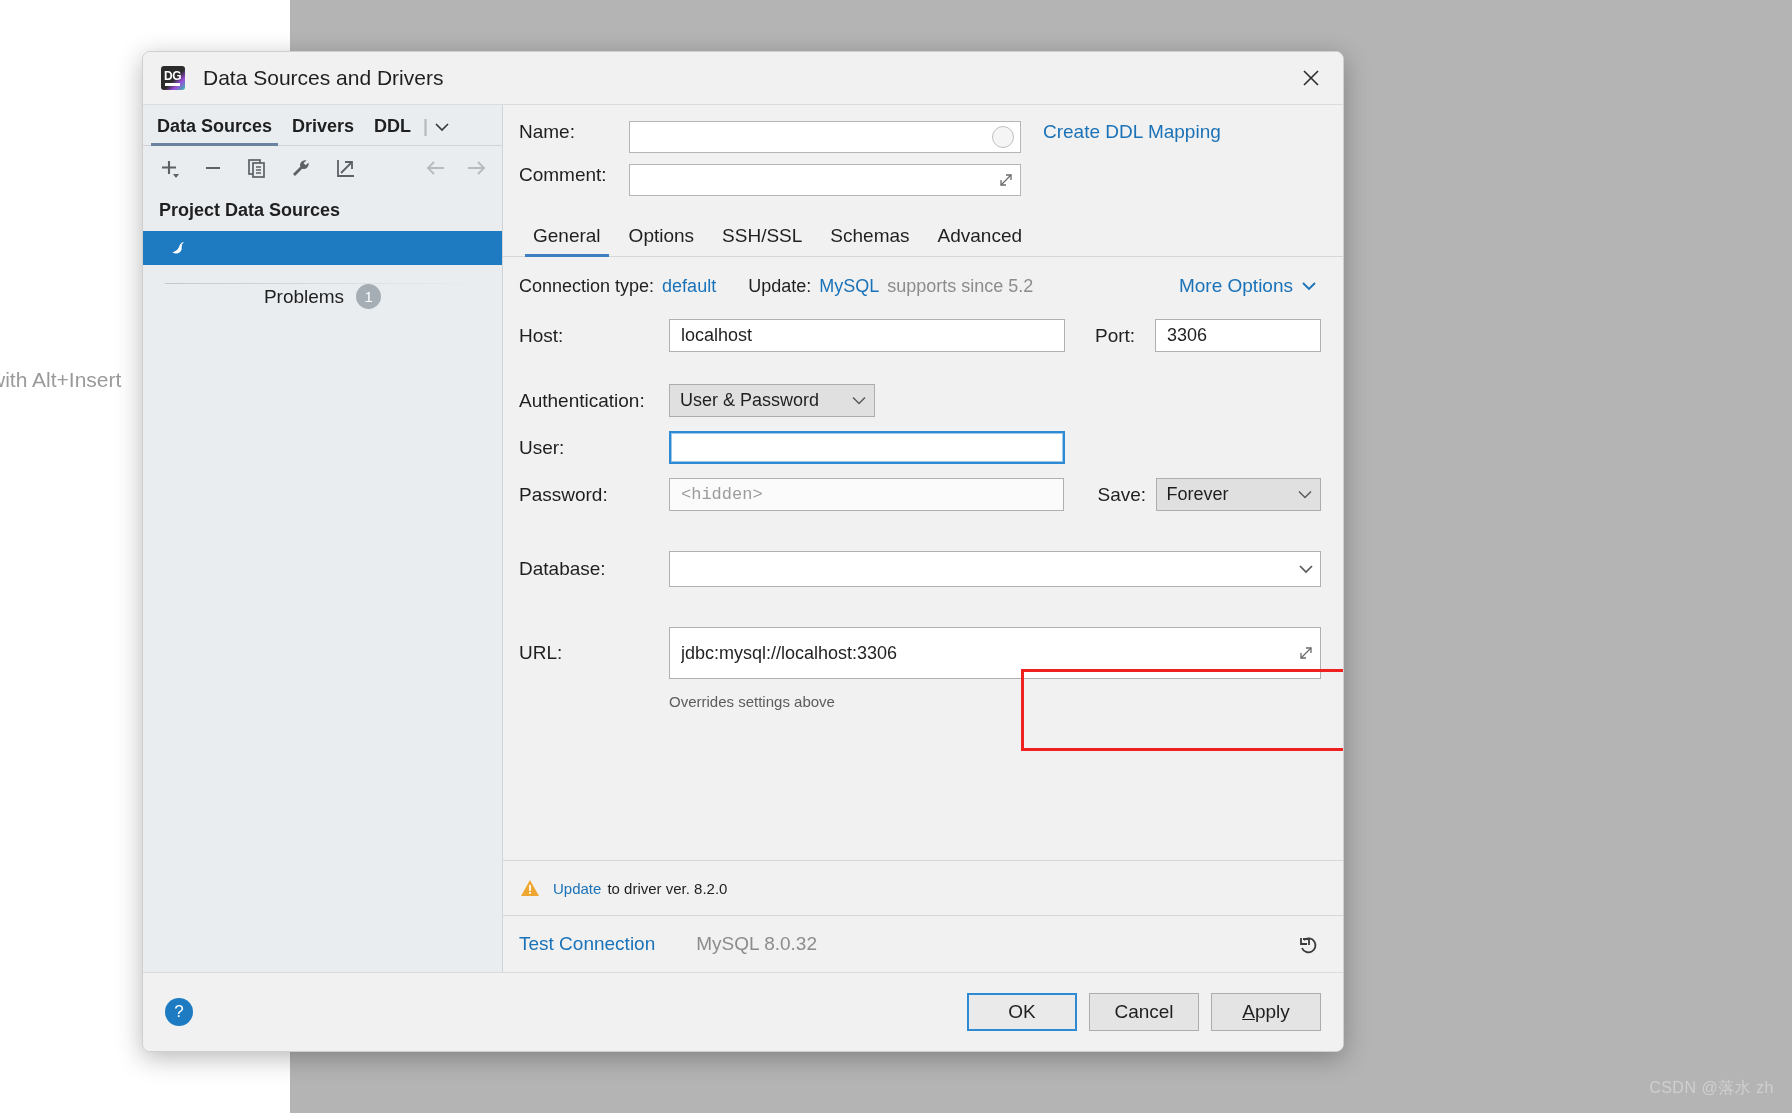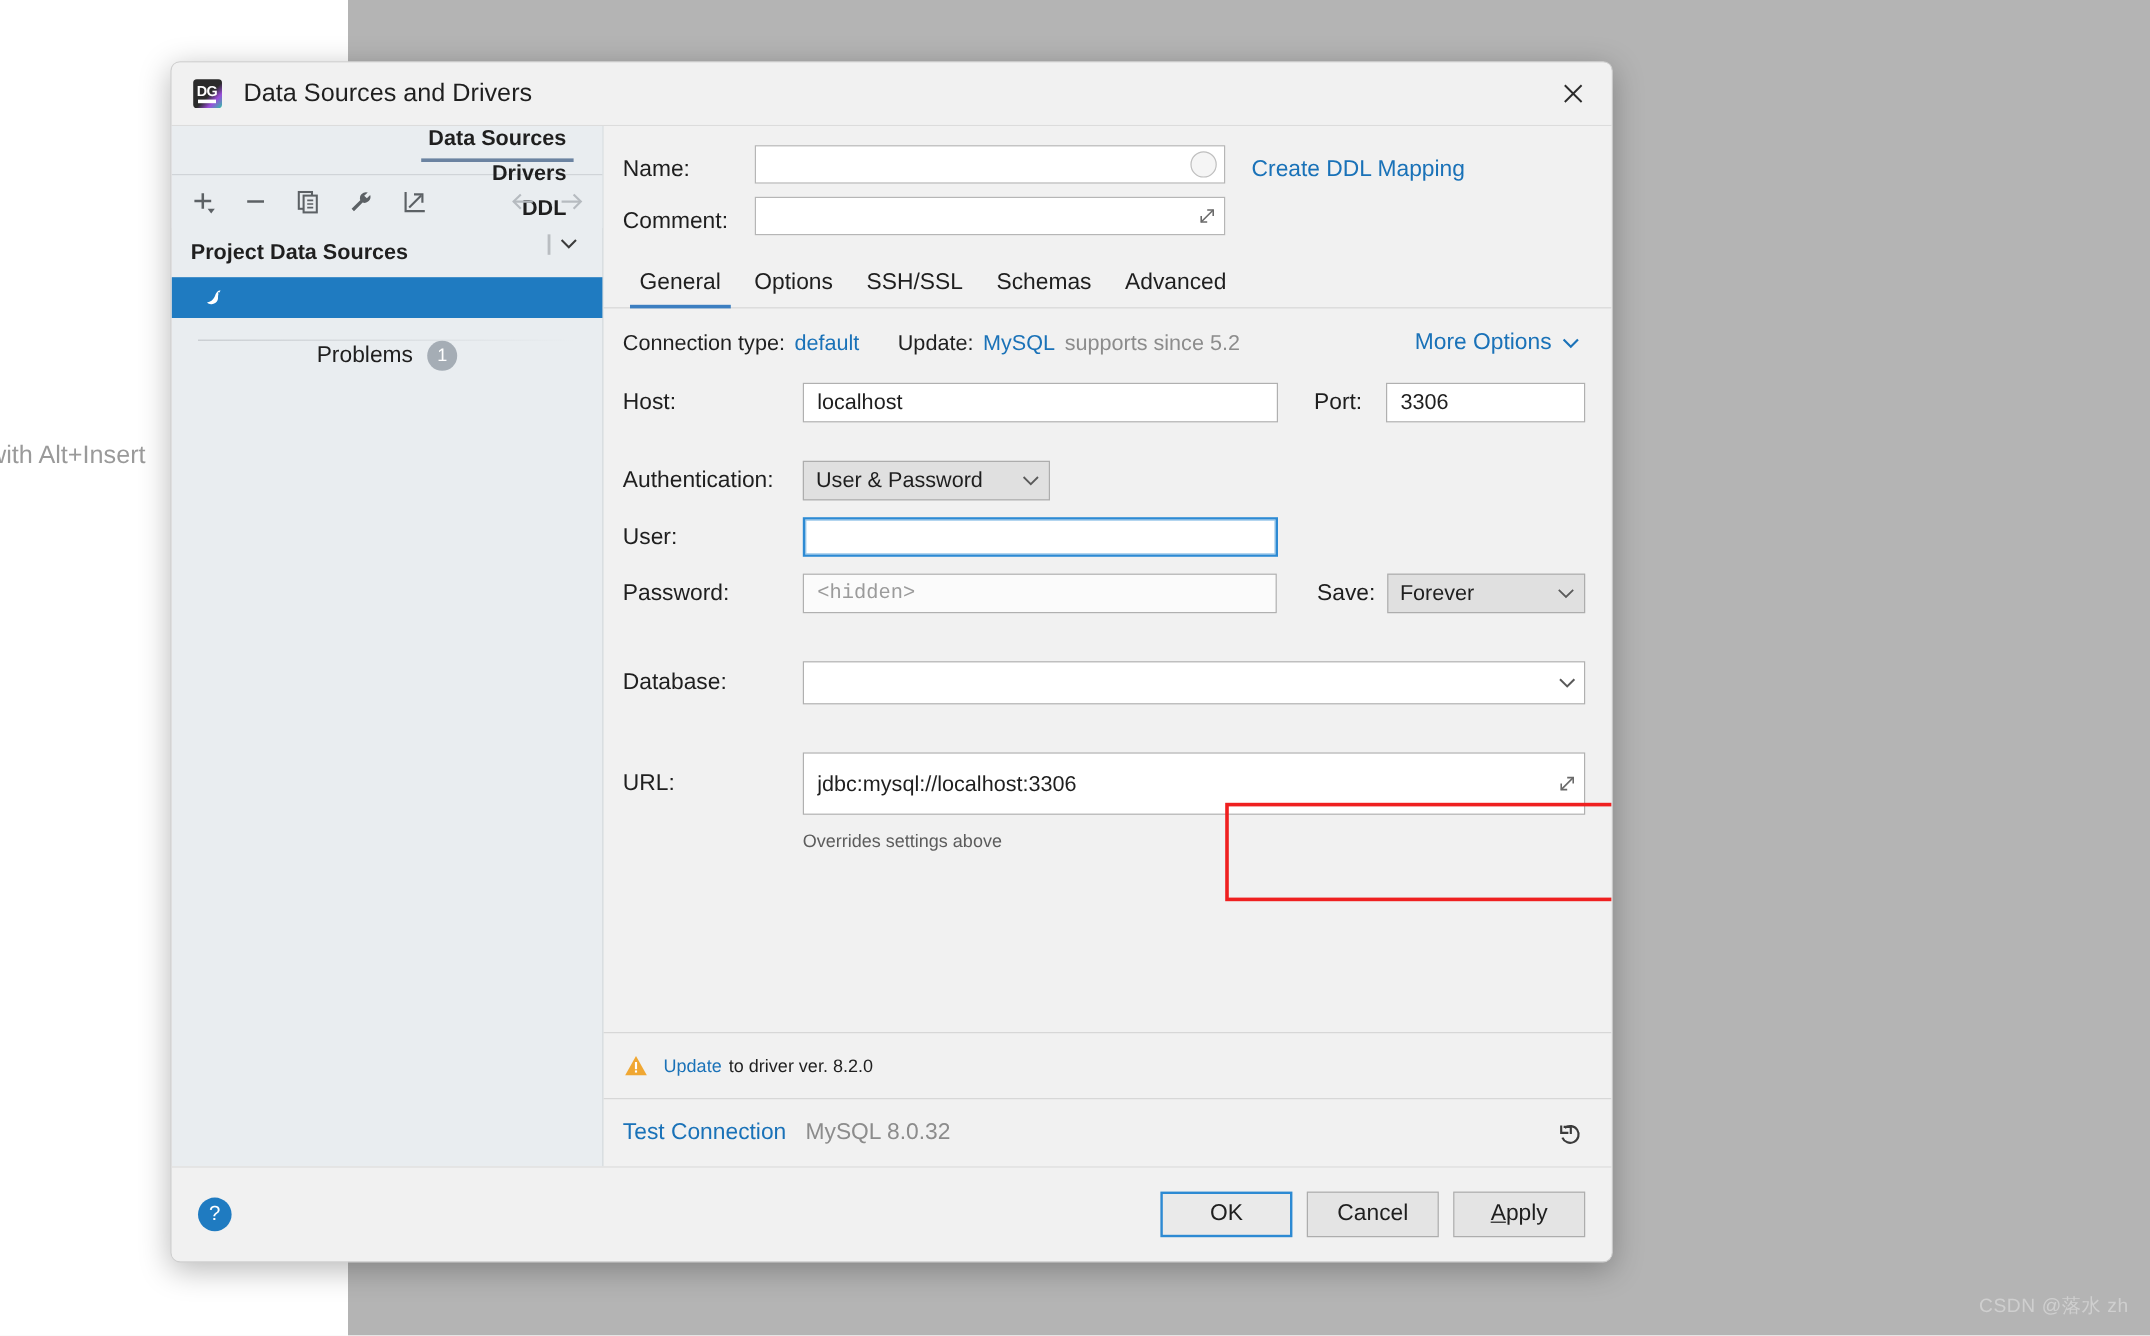--- a/index.html
+++ b/index.html
@@ -134,25 +134,24 @@
     background: #e9edf0;
     border-right: 1px solid #d0d4d8;
     display: flex;
     flex-direction: column;
     flex: none;
   }
   #left-tabs {
     height: 40px;
     display: flex;
     align-items: flex-end;
-    padding: 0 20px;
+    padding: 0 4px;
     background: #e9edf0;
     border-bottom: 1px solid #d0d4d8;
     position: relative;
-    flex-direction: column;
   }
   .ltab {
     font-size: 18px;
     font-weight: bold;
     color: #1f1f1f;
     padding: 0 10px 8px 10px;
     cursor: pointer;
     position: relative;
     white-space: nowrap;
   }
@@ -259,21 +258,21 @@
     flex-direction: column;
     background: #f1f1f1;
     min-width: 0;
   }
 
   #name-comment {
     padding: 16px 24px 6px 16px;
   }
   .nc-row {
     display: flex;
-    align-items: flex-end;
+    align-items: flex-start;
     margin-bottom: 11px;
   }
   .nc-label {
     width: 110px;
     font-size: 19px;
     color: #1f1f1f;
     flex: none;
   }
   .nc-field {
     flex: 1;
@@ -483,21 +482,21 @@
     font-size: 15px;
     color: #1f1f1f;
     flex: none;
   }
   #test-bar {
     border-top: 1px solid #d7d7d7;
     height: 56px;
     display: flex;
     align-items: center;
     padding: 0 22px 0 16px;
-    gap: 16px;
+    gap: 41px;
     font-size: 19px;
     flex: none;
   }
   #db-version { color: #8c8c8c; }
   #revert-btn {
     margin-left: auto;
     cursor: pointer;
     color: #3b3b3b;
     display: flex;
     align-items: center;

